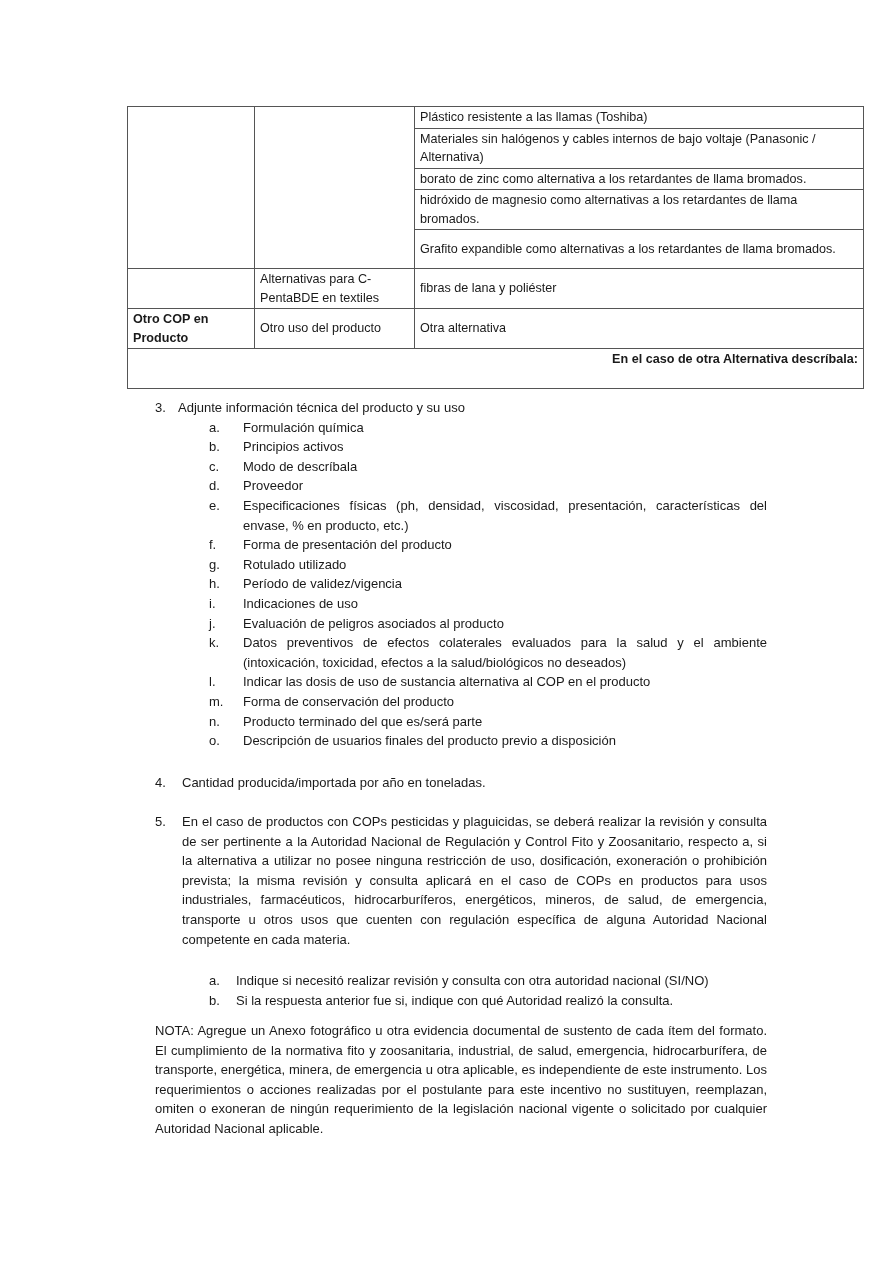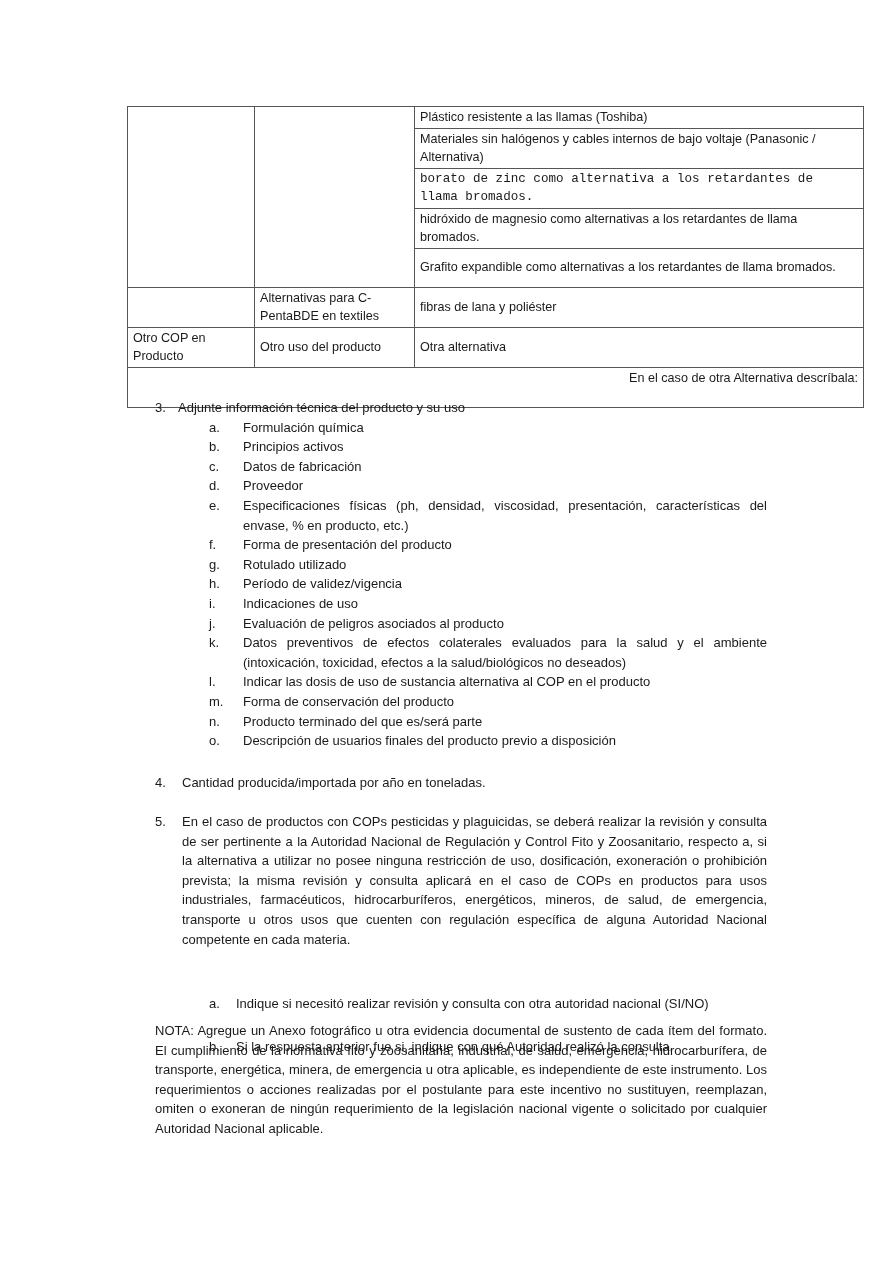--- a/index.html
+++ b/index.html
@@ -17,24 +17,24 @@
   }
   table.alt-table td {
     border: 1px solid #555; padding: 1px 5px 1px 5px;
     font-size: 12.6px; line-height: 18.5px; vertical-align: middle;
     color: #1a1a1a;
   }
   table.alt-table td.top { vertical-align: top; text-align: right; }
   col.c1 { width: 127px; }
   col.c2 { width: 160px; }
   col.c3 { width: 449px; }
-  .bold { font-weight: normal; }
+  .bold { font-weight: bold; }
   tr.r1 td { height: 17px; }
   tr.r2 td { height: 36px; }
-  tr.r3 td { height: 17px; font-family: Liberation Mono, monospace; }
+  tr.r3 td { height: 17px; }
   tr.r4 td { height: 36px; }
   tr.r5 td { height: 36px; }
   tr.r6 td { height: 37px; }
   tr.r7 td { height: 37px; }
   tr.r8 td { height: 37px; }
 
   
   .list { position: absolute; font-size: 13px; line-height: 19.6px; }
   .item { position: relative; }
   .num { position: absolute; left: 0; top: 0; }
@@ -45,21 +45,21 @@
   .sub { margin-left: 54px; }
   .sub .item .txt { margin-left: 34px; }
 
   .q4 { left: 155px; top: 773px; width: 612px; }
   .q4 .txt { margin-left: 27px; }
 
   .q5 { left: 155px; top: 812px; width: 612px; }
   .q5 .txt { margin-left: 27px; }
 
   .q5sub { left: 209px; top: 971px; width: 558px; }
-  .q5sub .txt { margin-left: 27px; margin-top: 23px; }
+  .q5sub .txt { margin-left: 27px; }
 
   .note { position: absolute; left: 155px; top: 1021px; width: 612px;
           font-size: 13px; line-height: 19.6px; text-align: justify; }
 </style>
 </head>
 <body>
 
 <div class="page">
 
   <table class="alt-table">
@@ -113,21 +113,21 @@
       <div class="item">
           <span class="num">a.</span>
           <span class="txt">Formulación química</span>
         </div>
       <div class="item">
           <span class="num">b.</span>
           <span class="txt">Principios activos</span>
         </div>
       <div class="item">
           <span class="num">c.</span>
-          <span class="txt">Datos de fabricación</span>
+          <span class="txt">Modo de descríbala</span>
         </div>
       <div class="item">
           <span class="num">d.</span>
           <span class="txt">Proveedor</span>
         </div>
       <div class="item">
           <span class="num">e.</span>
           <span class="txt">Especificaciones físicas (ph, densidad, viscosidad, presentación, características del envase, % en producto, etc.)</span>
         </div>
       <div class="item">

